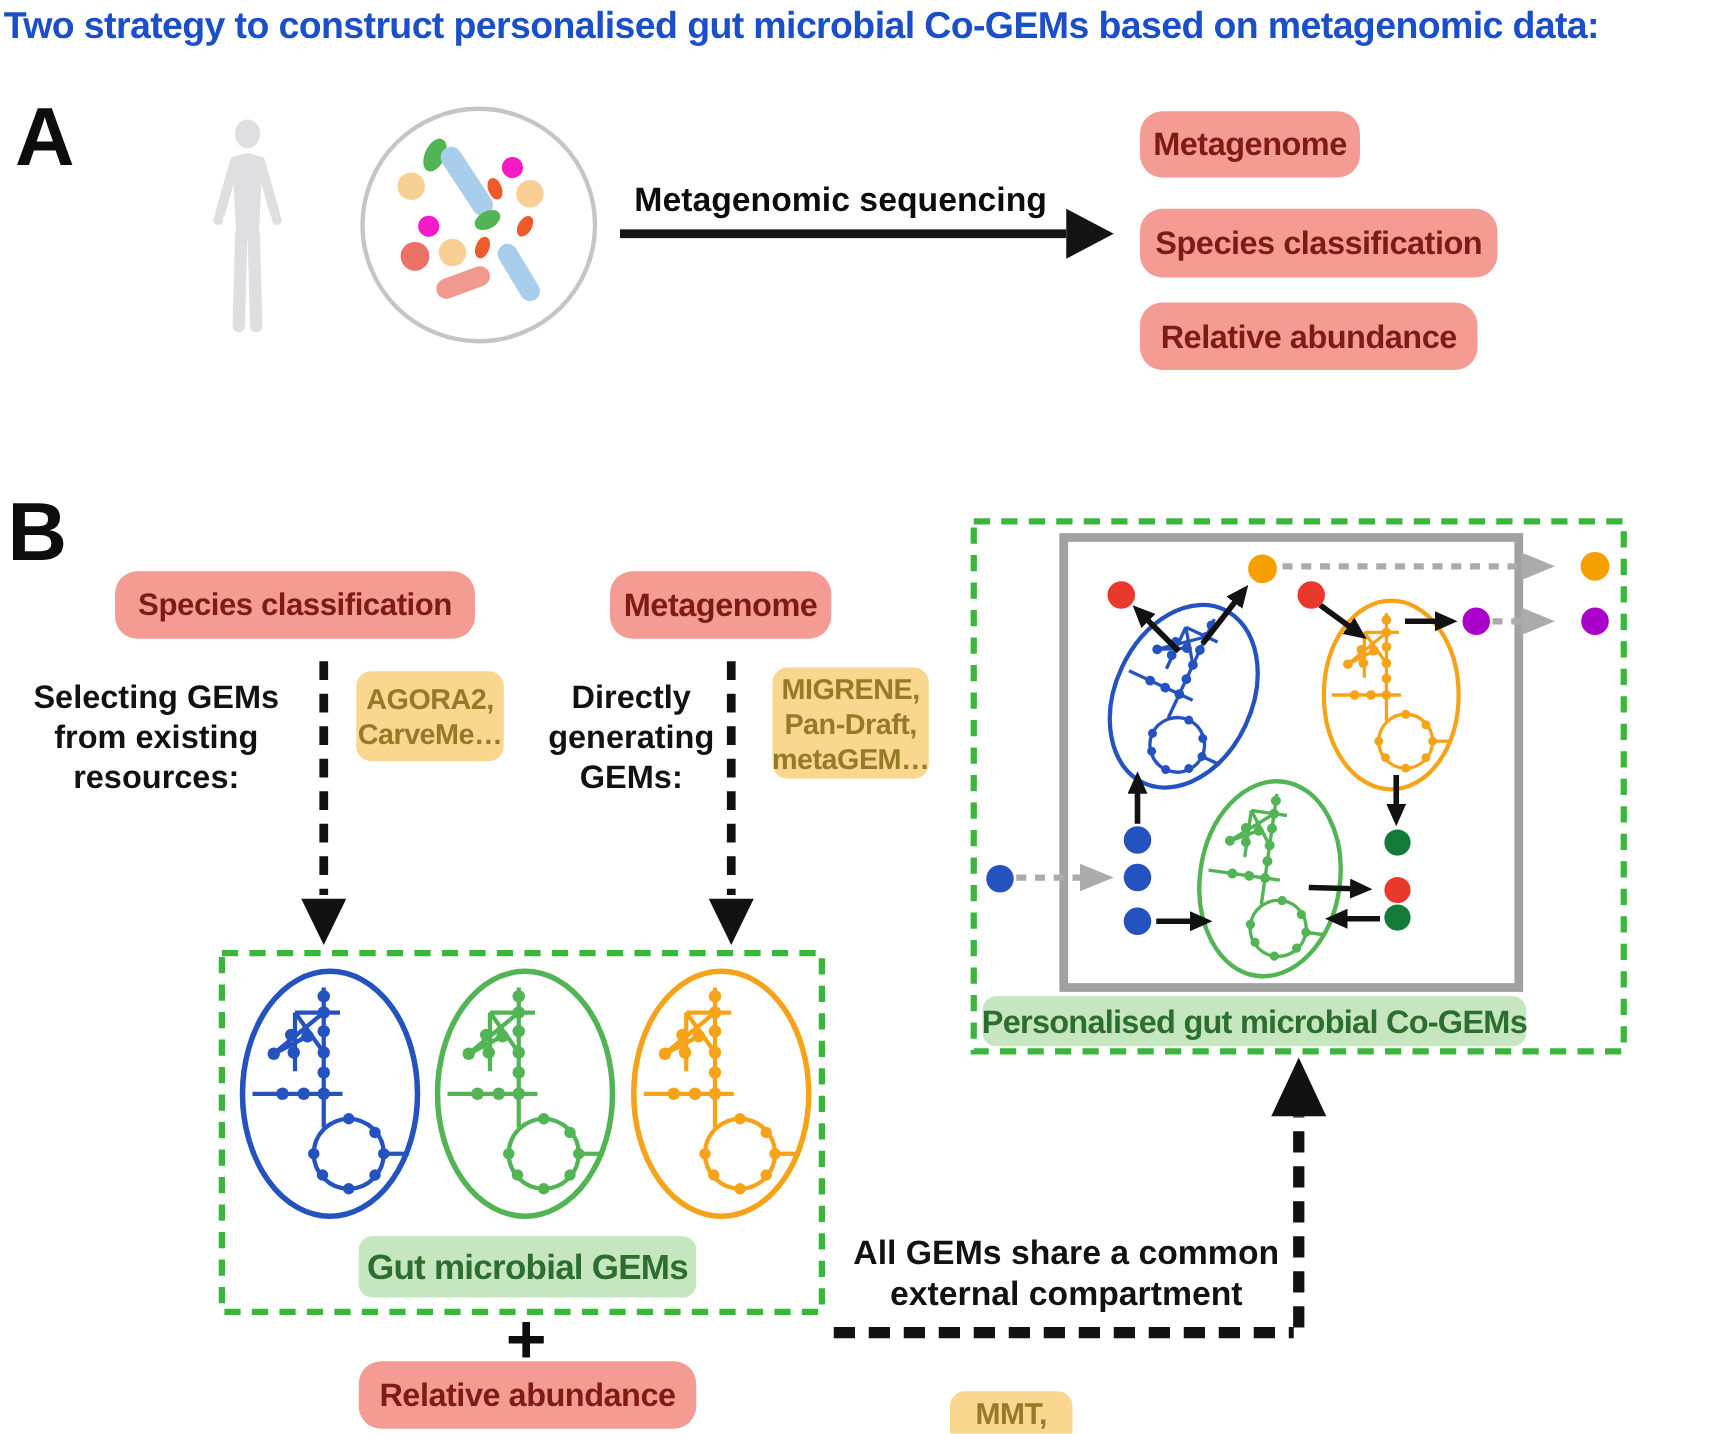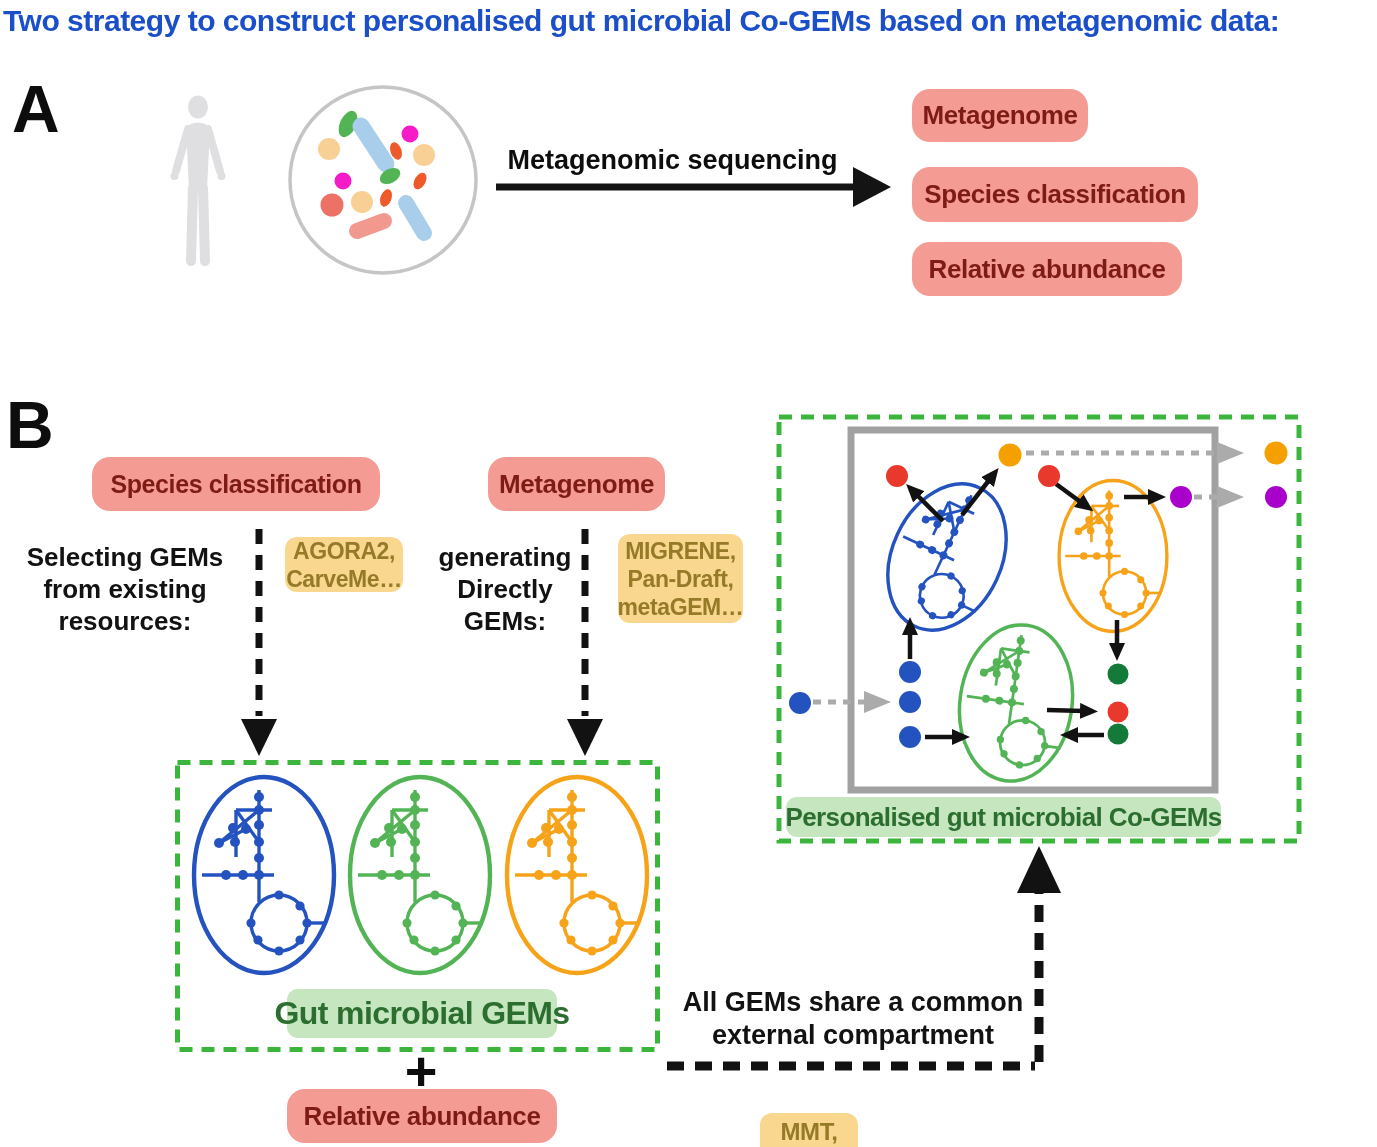--- a/index.html
+++ b/index.html
@@ -188,36 +188,36 @@
   <div class="abs panel-letter" style="left:6px;top:392px;">B</div>
   <div class="abs box pink" style="left:92px;top:457px;width:288px;height:54px;font-size:25px;">Species classification</div>
   <div class="abs box pink" style="left:488px;top:457px;width:177px;height:54px;">Metagenome</div>
 
   <div class="abs blk-lab" style="left:15px;top:541px;width:220px;">
     <span class="ln">Selecting GEMs</span>
     <span class="ln">from existing</span>
     <span class="ln">resources:</span>
   </div>
   <div class="abs blk-lab" style="left:395px;top:541px;width:220px;">
+    <span class="ln">Directly</span>
     <span class="ln">generating</span>
-    <span class="ln">Directly</span>
     <span class="ln">GEMs:</span>
   </div>
 
-  <div class="abs box yellow" style="left:285px;top:537px;width:118px;height:55px;">
+  <div class="abs box yellow" style="left:285px;top:537px;width:118px;height:72px;">
     <span class="ln">AGORA2,</span>
     <span class="ln">CarveMe…</span>
   </div>
   <div class="abs box yellow" style="left:618px;top:534px;width:125px;height:89px;">
     <span class="ln">MIGRENE,</span>
     <span class="ln">Pan-Draft,</span>
     <span class="ln">metaGEM…</span>
   </div>
 
-  <div class="abs box lgreen" style="left:287px;top:989px;width:270px;height:49px;font-size:32px;">Gut microbial GEMs</div>
+  <div class="abs box lgreen" style="left:287px;top:989px;width:270px;height:49px;font-size:28px;">Gut microbial GEMs</div>
   <div class="abs plus" style="left:391px;top:1043px;width:60px;">+</div>
   <div class="abs box pink" style="left:287px;top:1089px;width:270px;height:54px;">Relative abundance</div>
 
   <div class="abs box lgreen" style="left:786px;top:797px;width:435px;height:40px;font-size:26px;">Personalised gut microbial Co-GEMs</div>
 
   <div class="abs share" style="left:653px;top:986px;width:400px;">
     <span class="ln">All GEMs share a common</span>
     <span class="ln">external compartment</span>
   </div>
   <div class="abs box yellow" style="left:760px;top:1081px;width:98px;height:66px;font-size:24px;margin-top:32px;">

